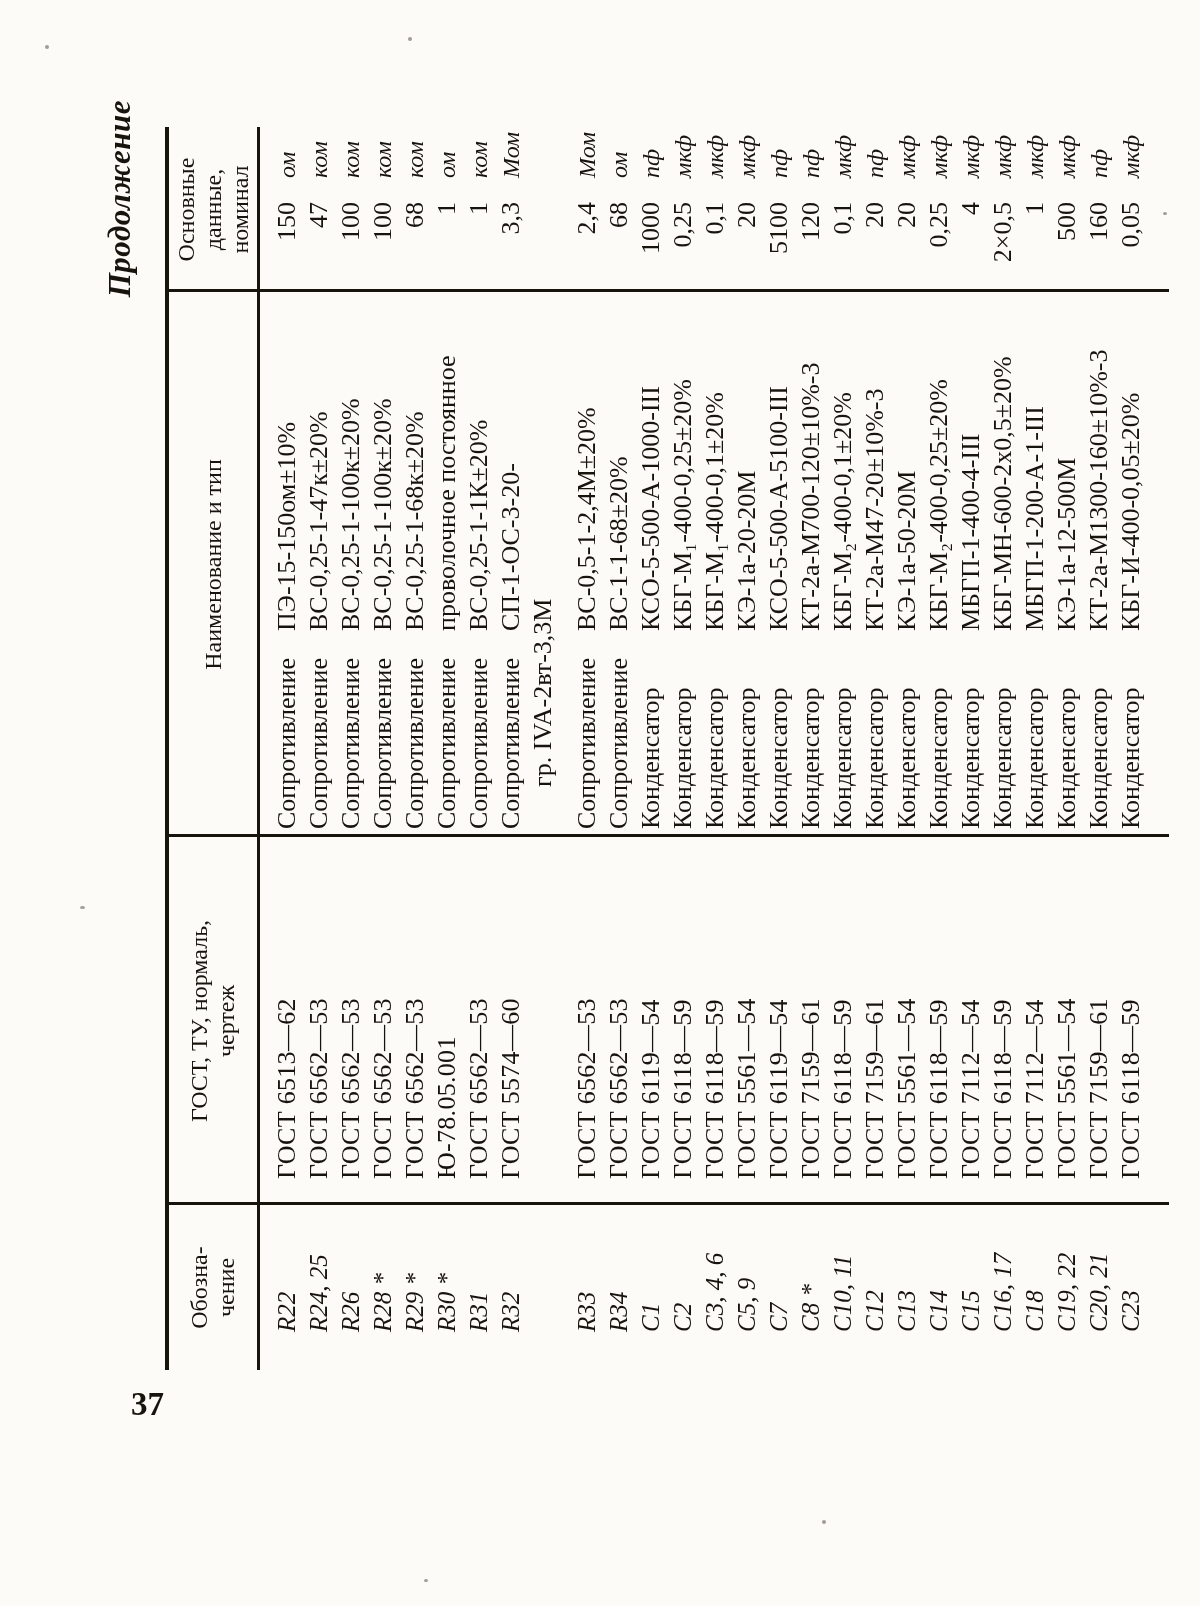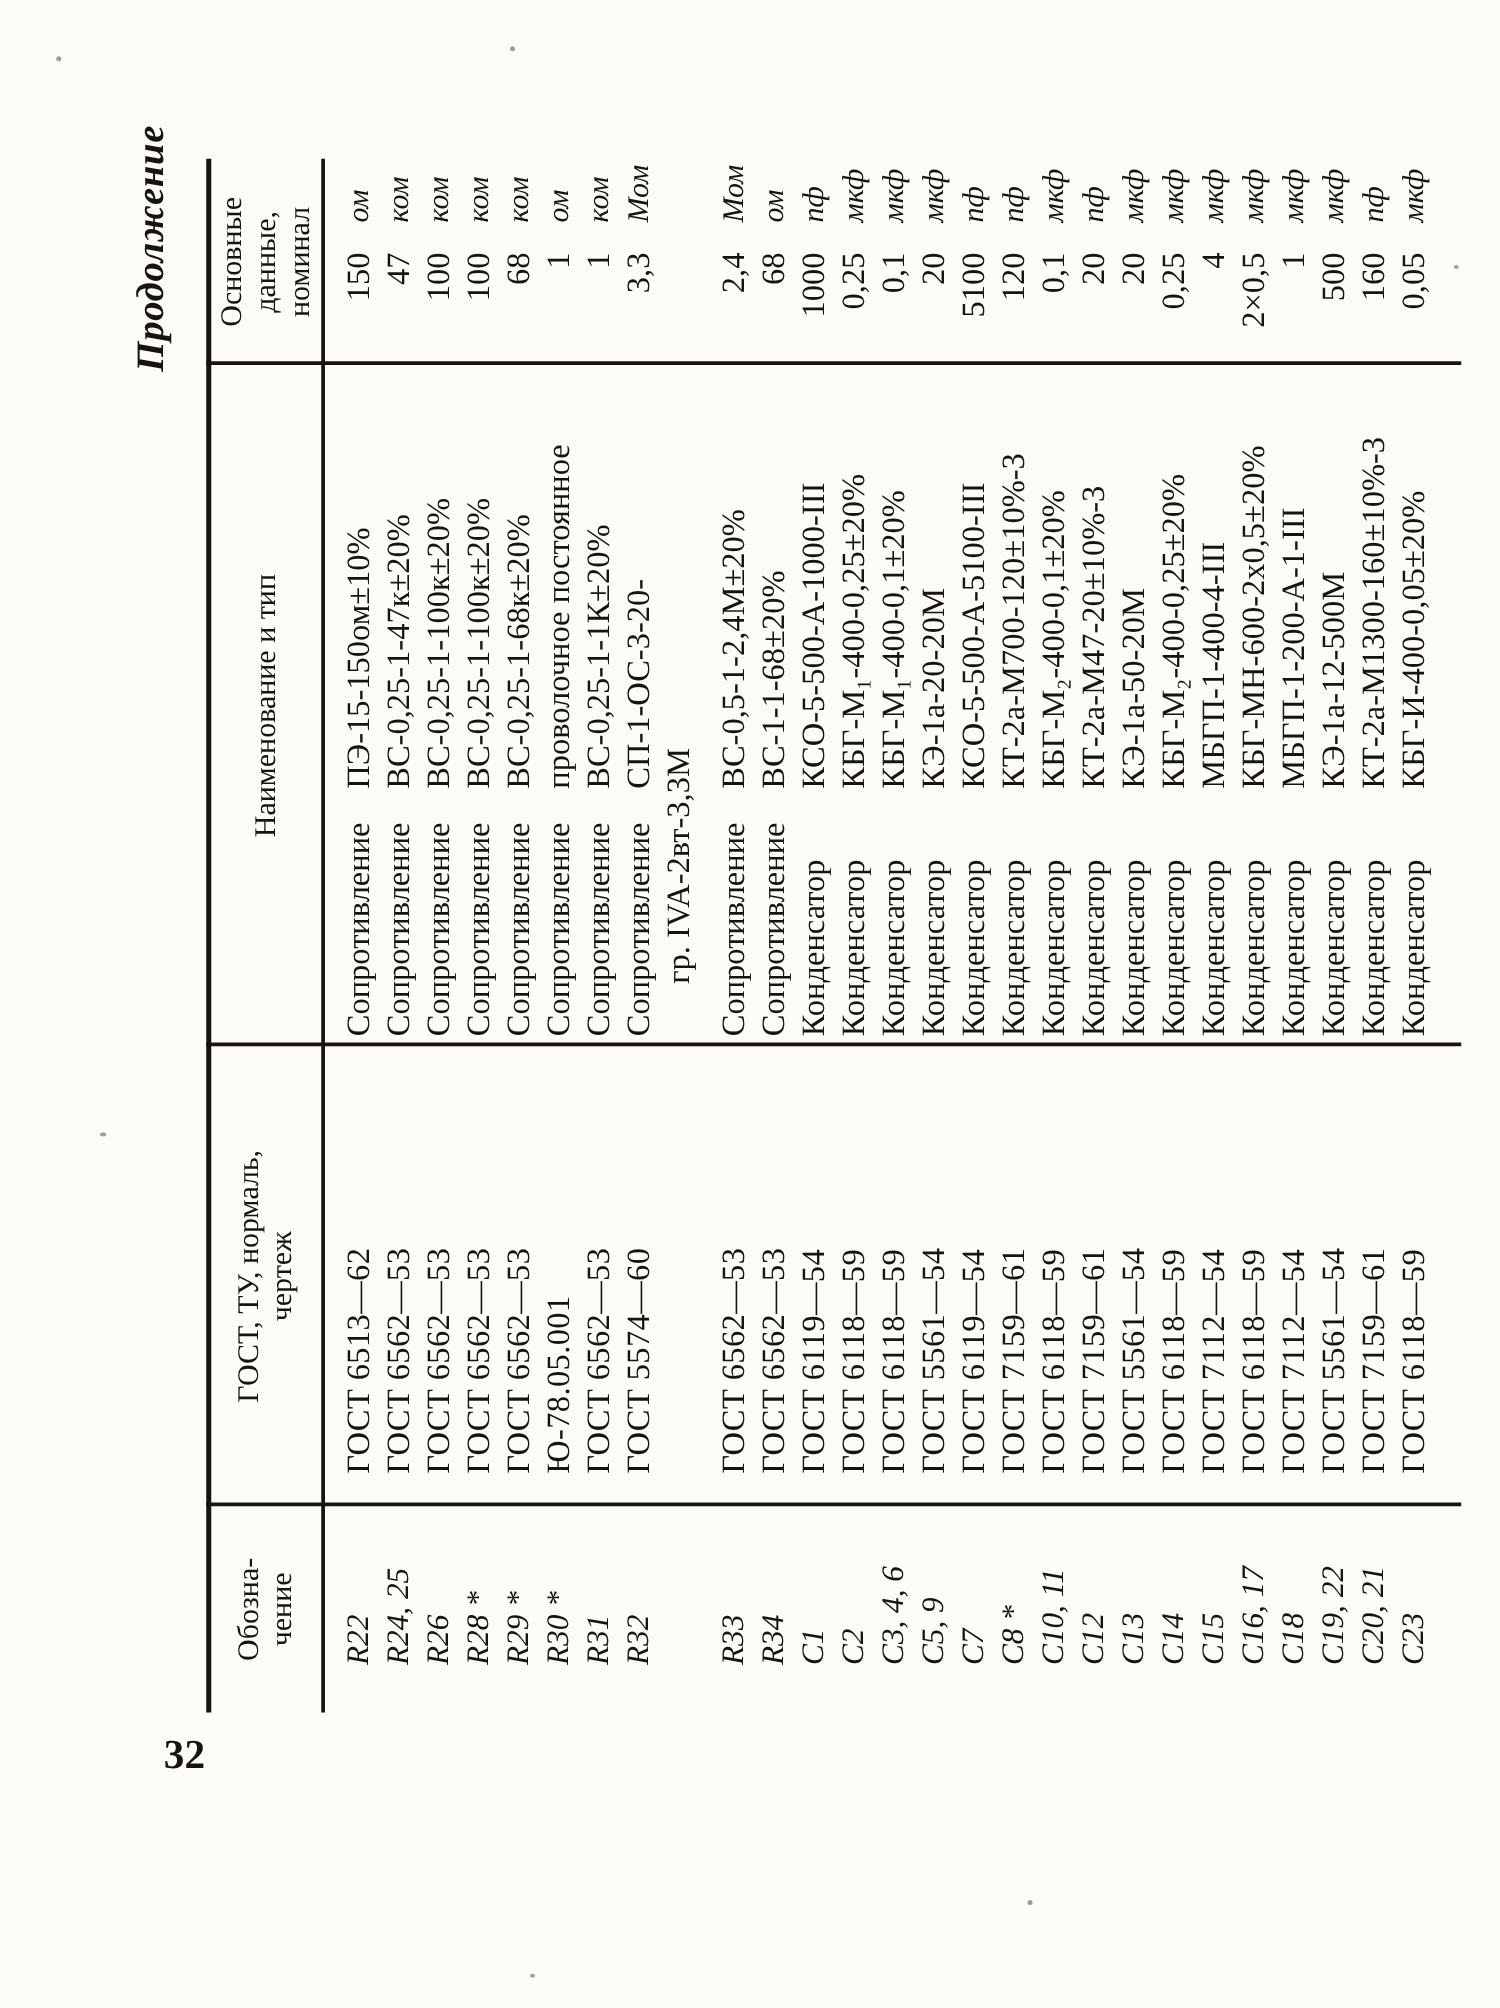--- a/index.html
+++ b/index.html
@@ -44,21 +44,21 @@
 
 <div class="page">
 
   <div class="speck" style="left:45px;top:45px;width:4px;height:4px;"></div>
   <div class="speck" style="left:408px;top:37px;width:4px;height:4px;"></div>
   <div class="speck" style="left:1163px;top:212px;width:4px;height:3px;"></div>
   <div class="speck" style="left:80px;top:906px;width:5px;height:3px;"></div>
   <div class="speck" style="left:822px;top:1520px;width:4px;height:4px;"></div>
   <div class="speck" style="left:424px;top:1579px;width:4px;height:3px;"></div>
 
-  <div class="page-number">32</div>
+  <div class="page-number">37</div>
 
   <div class="rotated">
 
     <div class="continuation">Продолжение</div>
 
     <div class="tbl">
       <div class="rule top"></div>
       <div class="rule head"></div>
       <div class="rule v v1"></div>
       <div class="rule v v2"></div>

